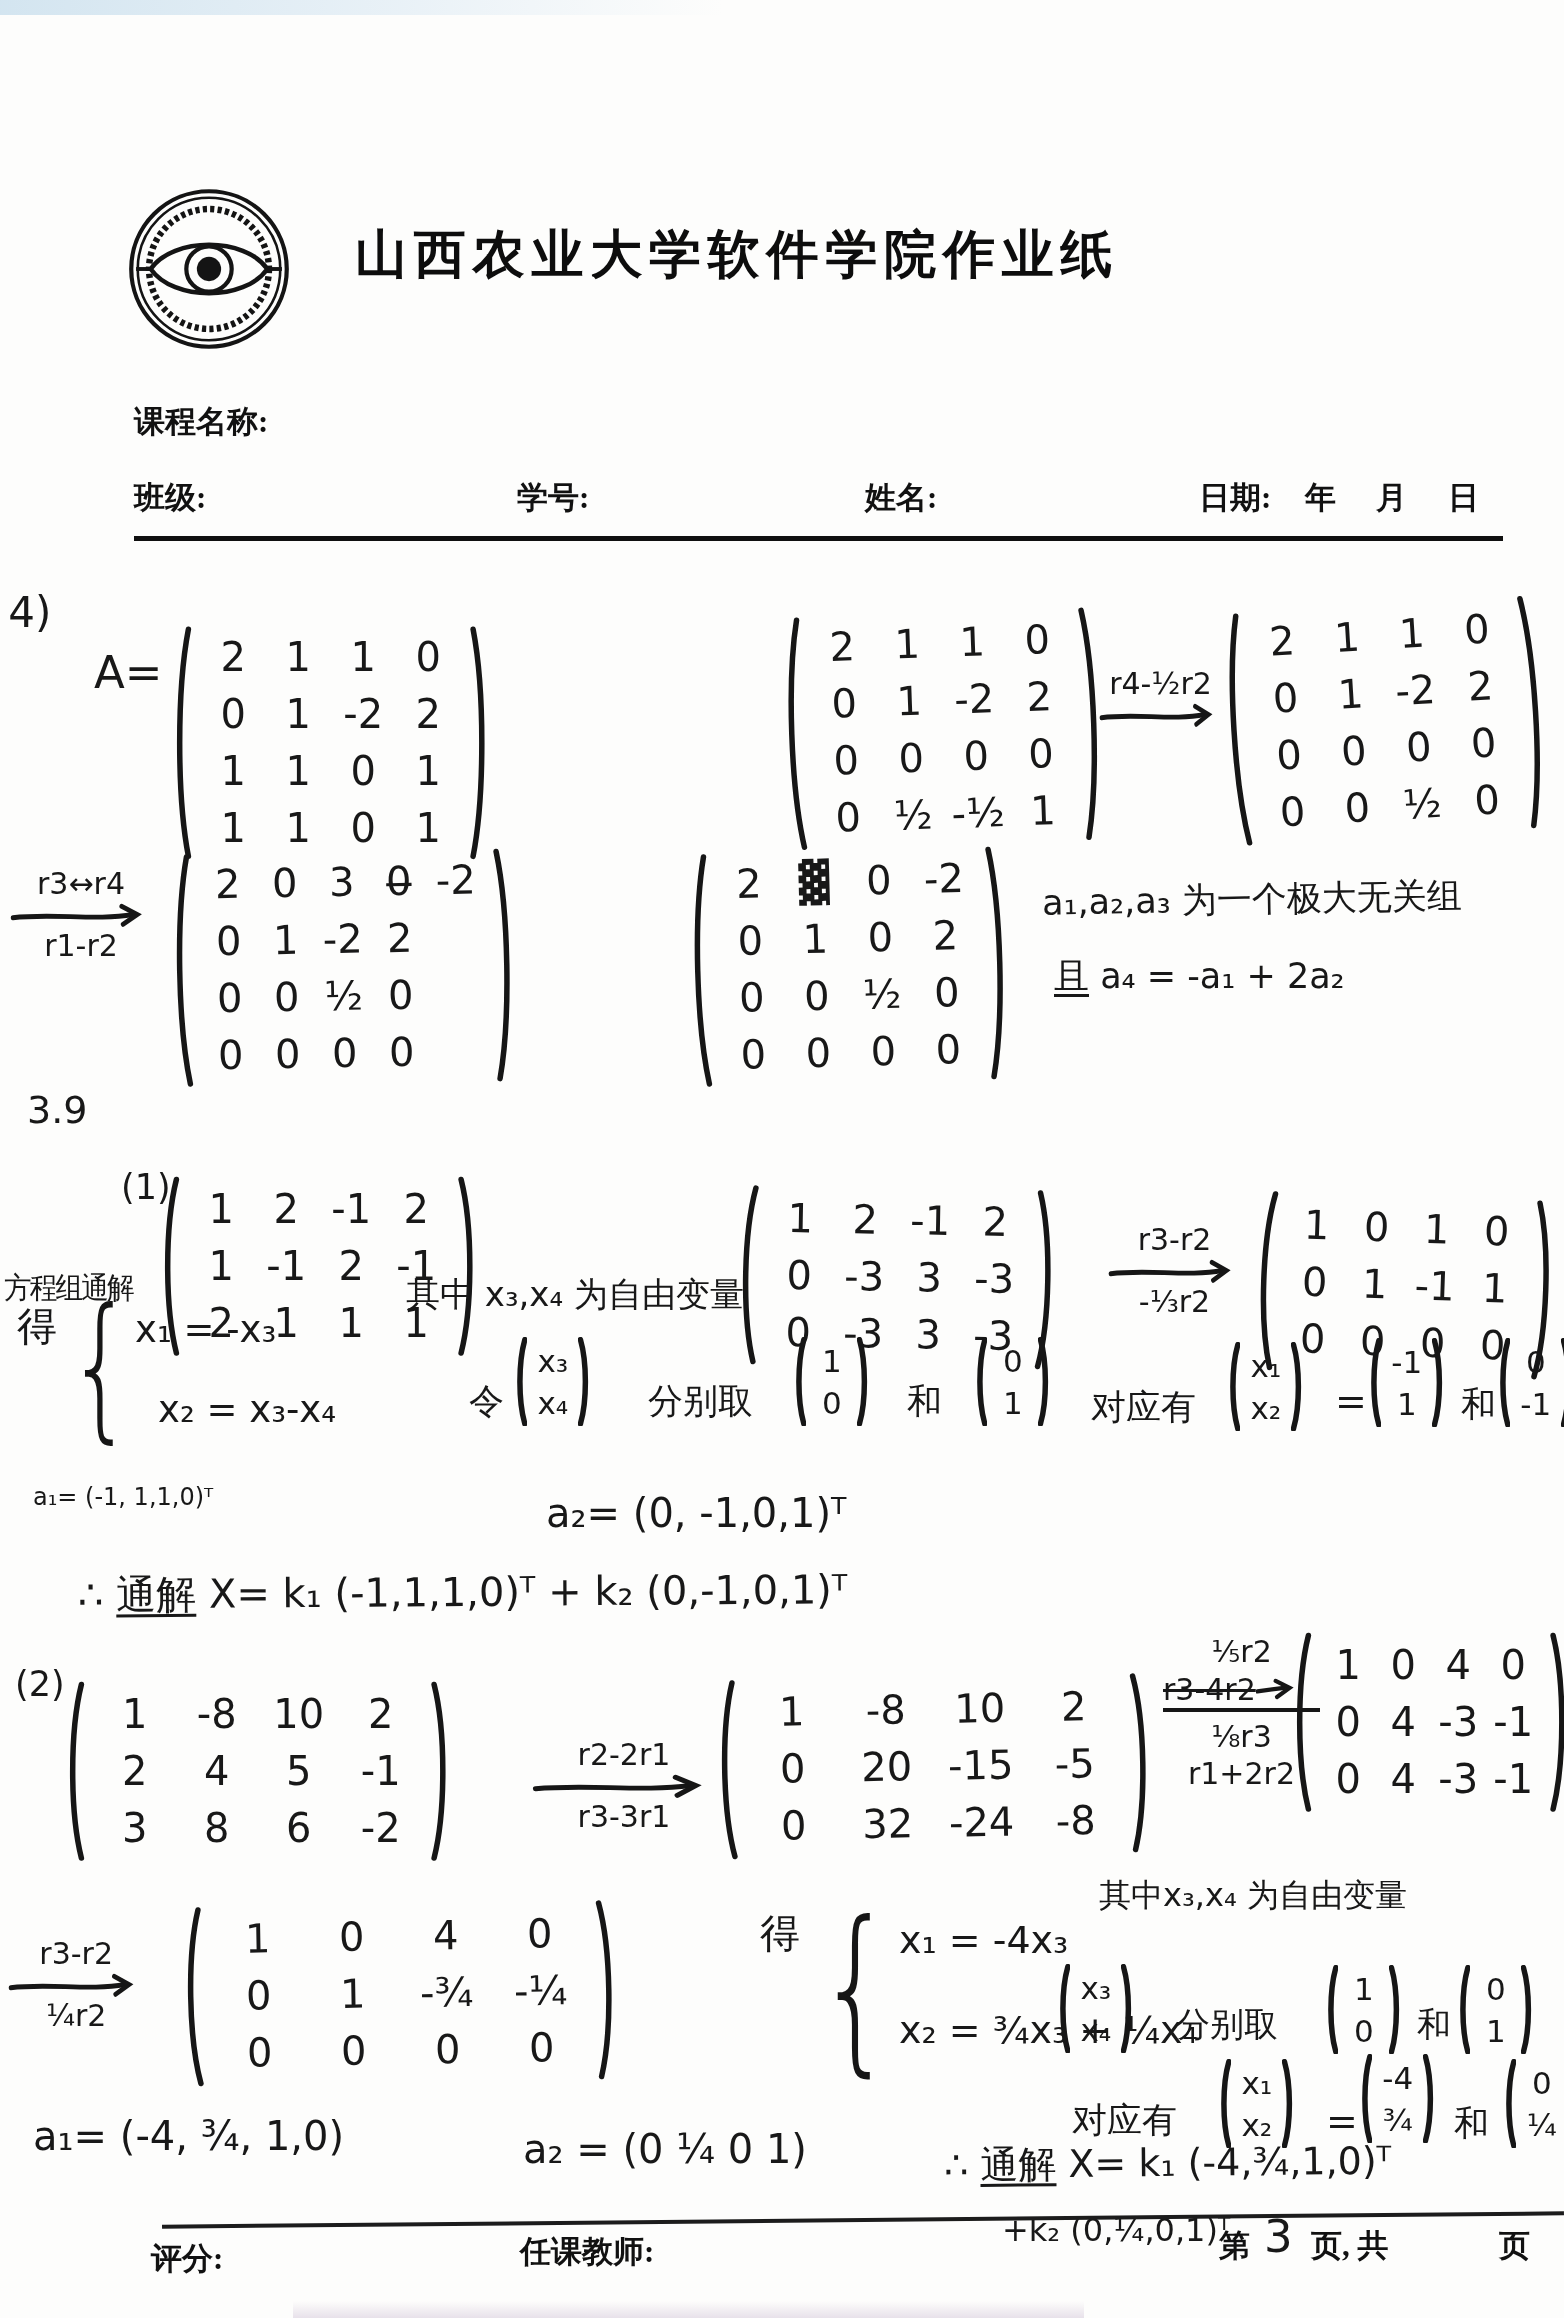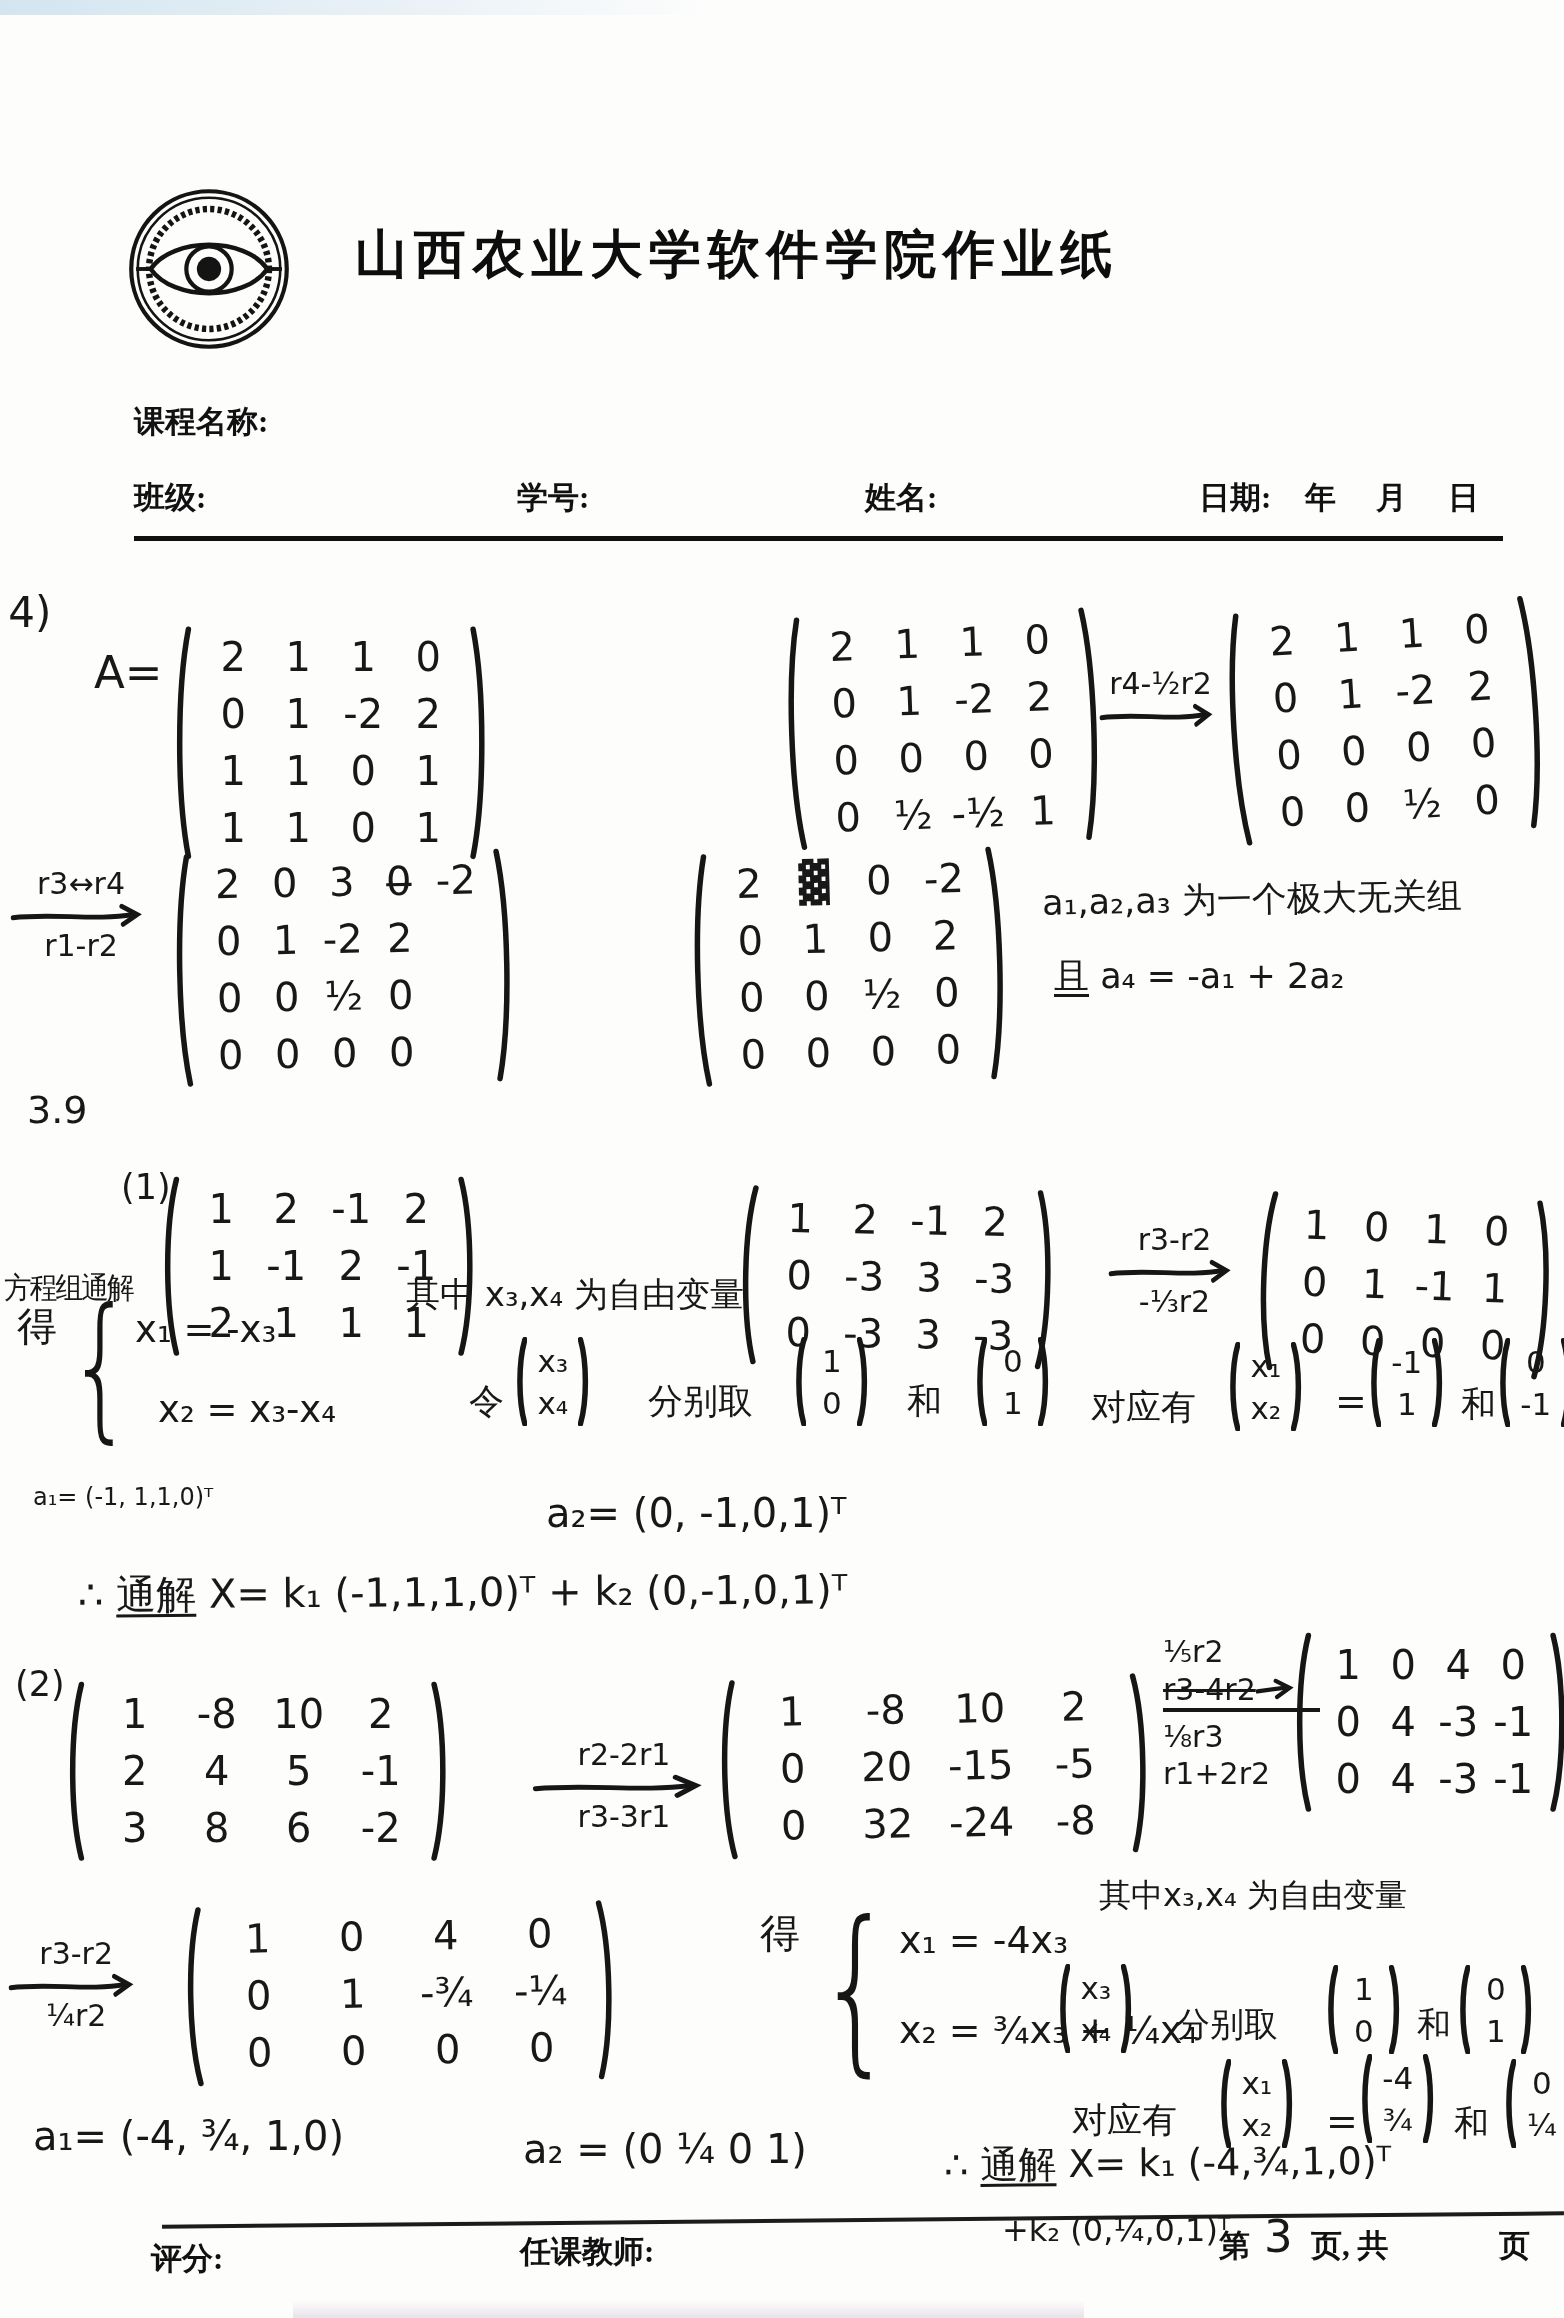--- a/index.html
+++ b/index.html
@@ -563,21 +563,21 @@
           <span class="mcell">32</span>
           <span class="mcell">-24</span>
           <span class="mcell">-8</span>
         </div>
       </span>
     <svg class="par" viewBox="0 0 30 100" preserveAspectRatio="none">
         <path d="M6 3 C23 28 23 72 6 97"></path>
       </svg>
   </span>
 
-  <div class="abs hw" style="left:1163px;top:1633px;width:157px;">
+  <div class="abs hw" style="left:1163px;top:1633px;width:157px;text-align:center">
     <div class="oplabel">⅕r2</div>
     <div style="display:flex;align-items:center;border-bottom:4.1px solid #161616">
       <span class="oplabel struck">r3-4r2</span>
       <svg class="oparrow" style="width:42px" viewBox="0 0 60 30">
           <path d="M2 18 L40 13"></path>
           <path d="M28 3 L48 13 L30 26"></path>
         </svg>
     </div>
     <div class="oplabel" style="margin-top:5.5px">⅛r3</div>
     <div class="oplabel">r1+2r2</div>

